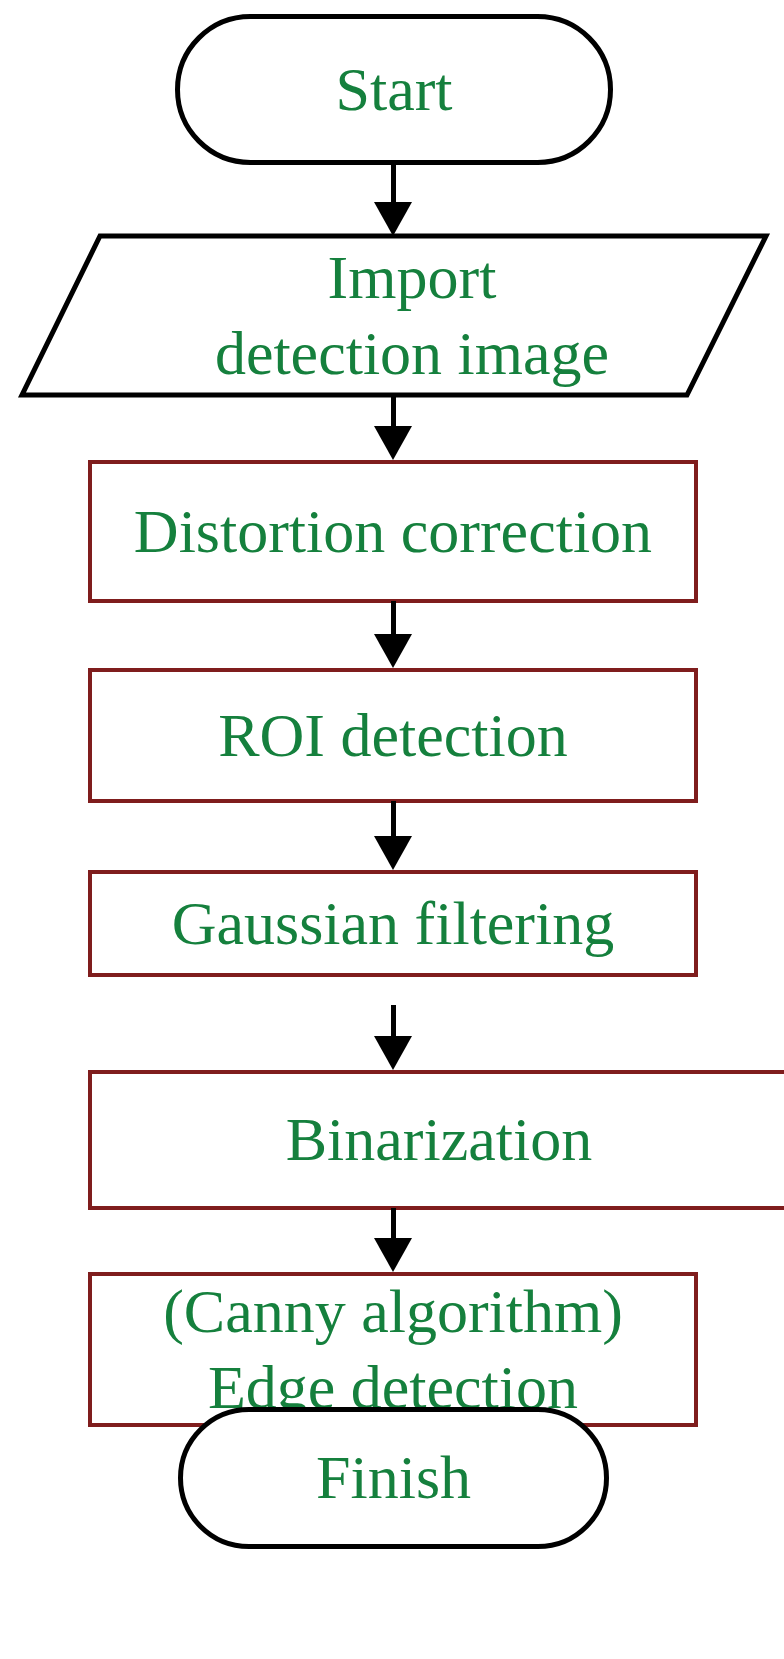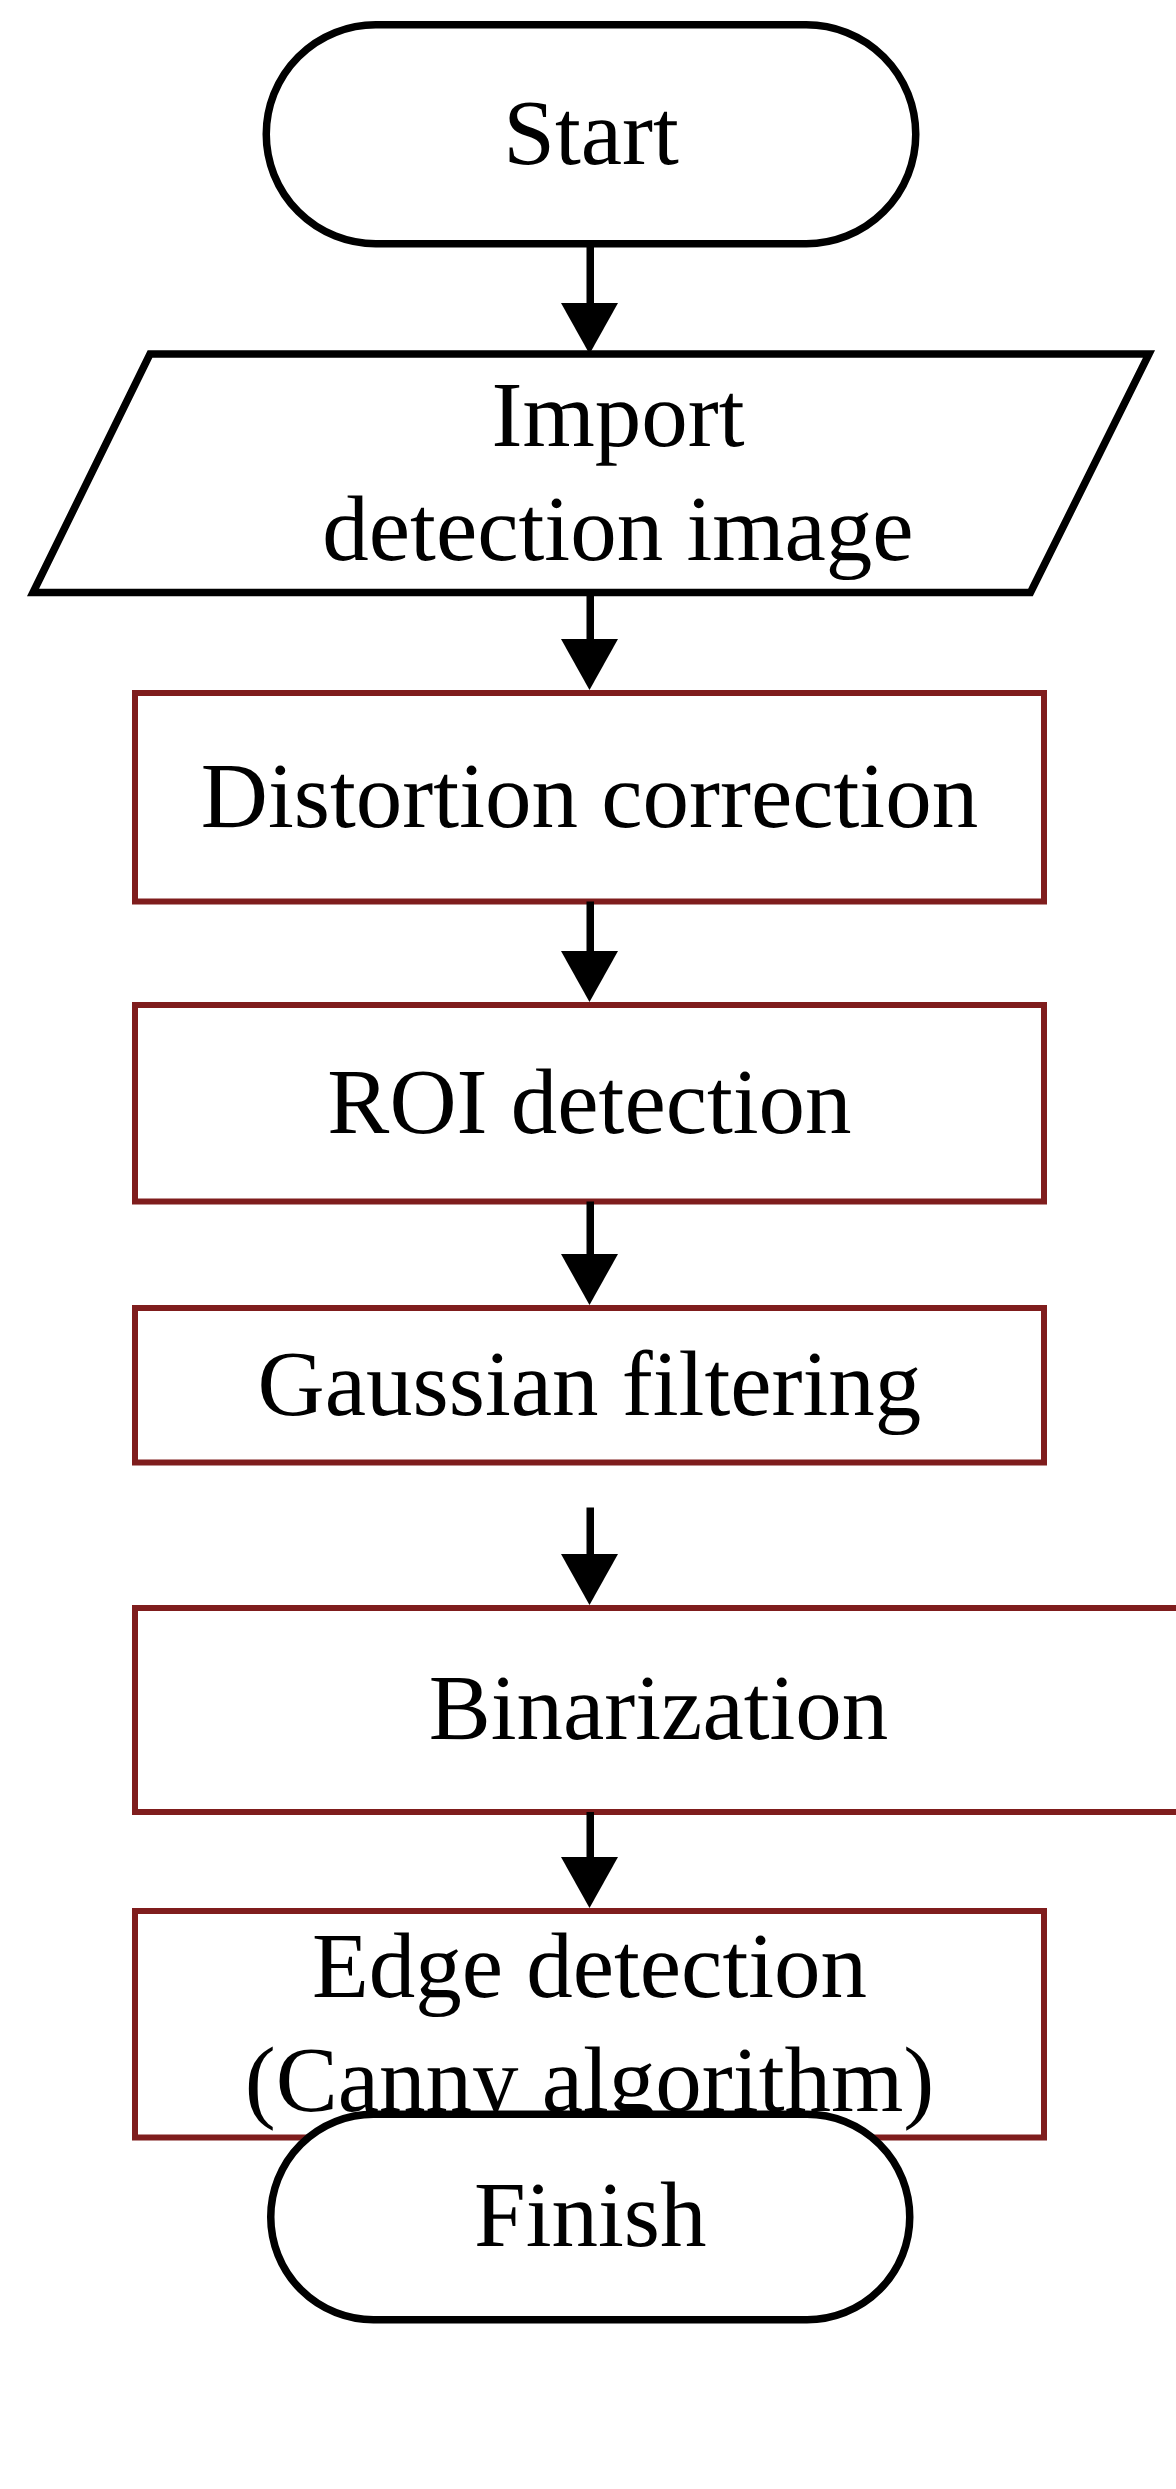--- a/index.html
+++ b/index.html
@@ -18,21 +18,21 @@
   }
   .node {
     position: absolute;
     box-sizing: border-box;
     display: flex;
     align-items: center;
     justify-content: center;
     text-align: center;
     font-size: 62px;
     line-height: 1.22;
-    color: #000000;
+    color: #15803d;
     background: #ffffff;
   }
   .terminator {
     border: 5px solid #000000;
     border-radius: 80px;
   }
   .process {
     border: 4px solid #7f1d1d;
   }
   .io {
@@ -133,22 +133,22 @@
     <span>Binarization</span>
   </div>
 
   <div class="arrow" style="top:1208px; height:64px;">
     <div class="stem"></div>
     <div class="head"></div>
   </div>
 
   <div class="node process" style="left:88px; top:1272px; width:610px; height:155px;">
     <div class="two-line">
+      <span>(Canny algorithm)</span>
       <span>Edge detection</span>
-      <span>(Canny algorithm)</span>
     </div>
   </div>
 
   <div class="arrow" style="top:1425px; height:68px;">
     <div class="stem"></div>
     <div class="head"></div>
   </div>
 
   <div class="node terminator" style="left:178px; top:1407px; width:431px; height:142px;">
     <span>Finish</span>

